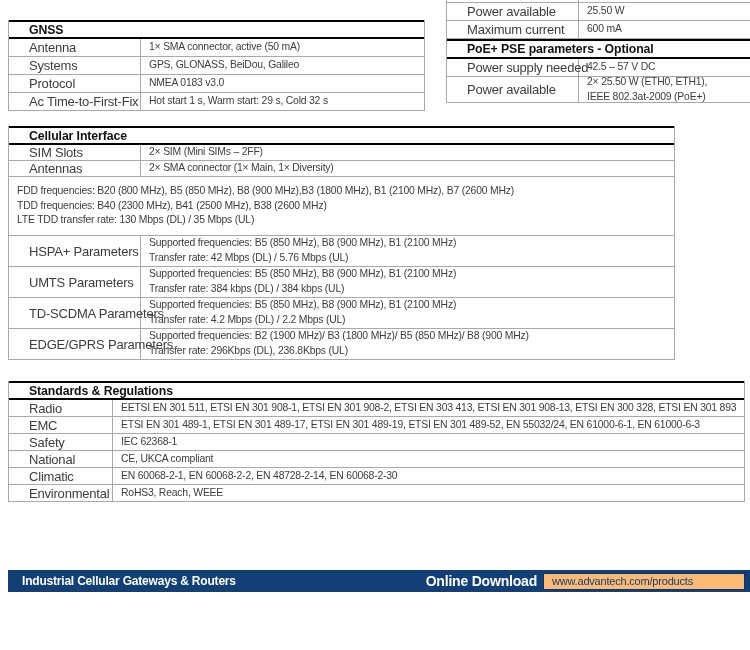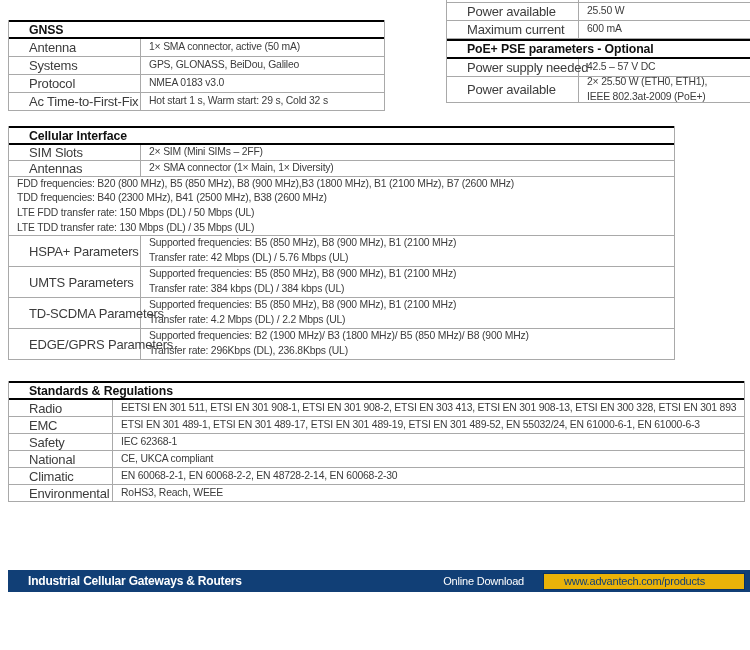--- a/index.html
+++ b/index.html
@@ -55,54 +55,54 @@
     font-size:10.4px;
     overflow:hidden;
   }
   .cv div{white-space:nowrap;line-height:14.6px;}
   
   .r16{height:16px;} .r17{height:17px;} .r18{height:18px;}
   .r26{height:26px;} .r31{height:31px;} .r59{height:59px;}
   
   .w132{width:132px;} .w104{width:104px;}
   
-  #gnss-table{left:8px;top:20px;width:377px;}
+  #gnss-table{left:8px;top:20px;width:417px;}
   #poe-table{left:446px;top:-15px;width:320px;}
   #cellular-table{left:8px;top:126px;width:667px;}
   #standards-table{left:8px;top:381px;width:737px;}
   
   #footer-bar{
     position:absolute;
     left:8px;top:570px;
     width:742px;height:22px;
     background:#113f76;
     display:flex;align-items:center;
     box-sizing:border-box;
   }
   #footer-title{
-    padding-left:20px;
+    padding-left:14px;
     color:#fff;font-weight:bold;font-size:12px;
     white-space:nowrap;
     flex:1;
   }
   #footer-right{
     display:flex;align-items:center;
     margin-right:5px;
   }
   #download-label{
-    color:#fff;font-weight:normal;font-size:11px;
-    margin-right:19px;white-space:nowrap;
+    color:#fff;font-weight:bold;font-size:14px;
+    margin-right:6px;white-space:nowrap;
   }
   #download-url-box{
     width:202px;height:17px;
-    background:#eab308;
+    background:#fdba74;
     border:1px solid #0a3263;
     box-sizing:border-box;
     display:flex;align-items:center;
-    padding-left:20px;
+    padding-left:8px;
   }
   #download-url-box span{
     color:#113f76;font-size:11px;white-space:nowrap;
   }
 </style>
 </head>
 <body>
 
 <div class="tbl" id="gnss-table">
   <div class="thead">GNSS</div>
@@ -176,21 +176,20 @@
   <div class="row r16">
     <div class="cl w132">Antennas</div>
     <div class="cv">
         <div>2× SMA connector (1× Main, 1× Diversity)</div>
       </div>
   </div>
   <div class="row r59">
     <div class="cv">
       <div>FDD frequencies: B20 (800 MHz), B5 (850 MHz), B8 (900 MHz),B3 (1800 MHz), B1 (2100 MHz), B7 (2600 MHz)</div>
       <div>TDD frequencies: B40 (2300 MHz), B41 (2500 MHz), B38 (2600 MHz)</div>
-      <div>LTE FDD transfer rate: 150 Mbps (DL) / 50 Mbps (UL)</div>
       <div>LTE TDD transfer rate: 130 Mbps (DL) / 35 Mbps (UL)</div>
     </div>
   </div>
   <div class="row r31">
     <div class="cl w132">HSPA+ Parameters</div>
     <div class="cv">
       <div>Supported frequencies: B5 (850 MHz), B8 (900 MHz), B1 (2100 MHz)</div>
       <div>Transfer rate: 42 Mbps (DL) / 5.76 Mbps (UL)</div>
     </div>
   </div>

